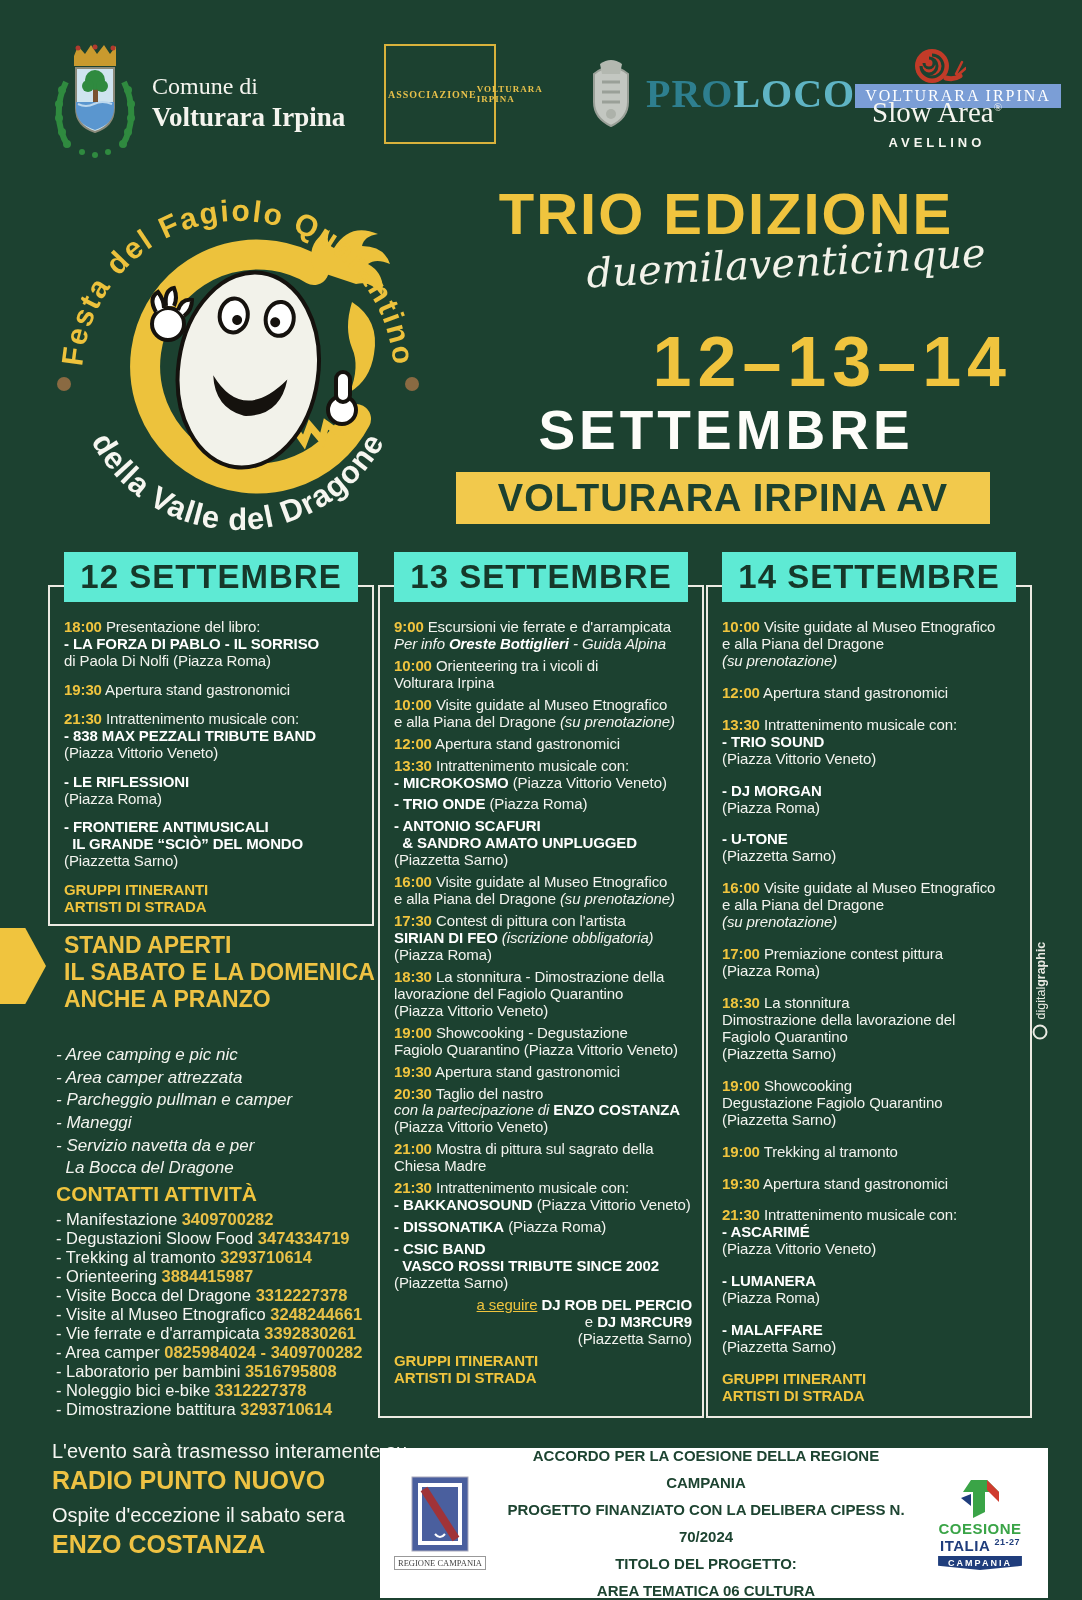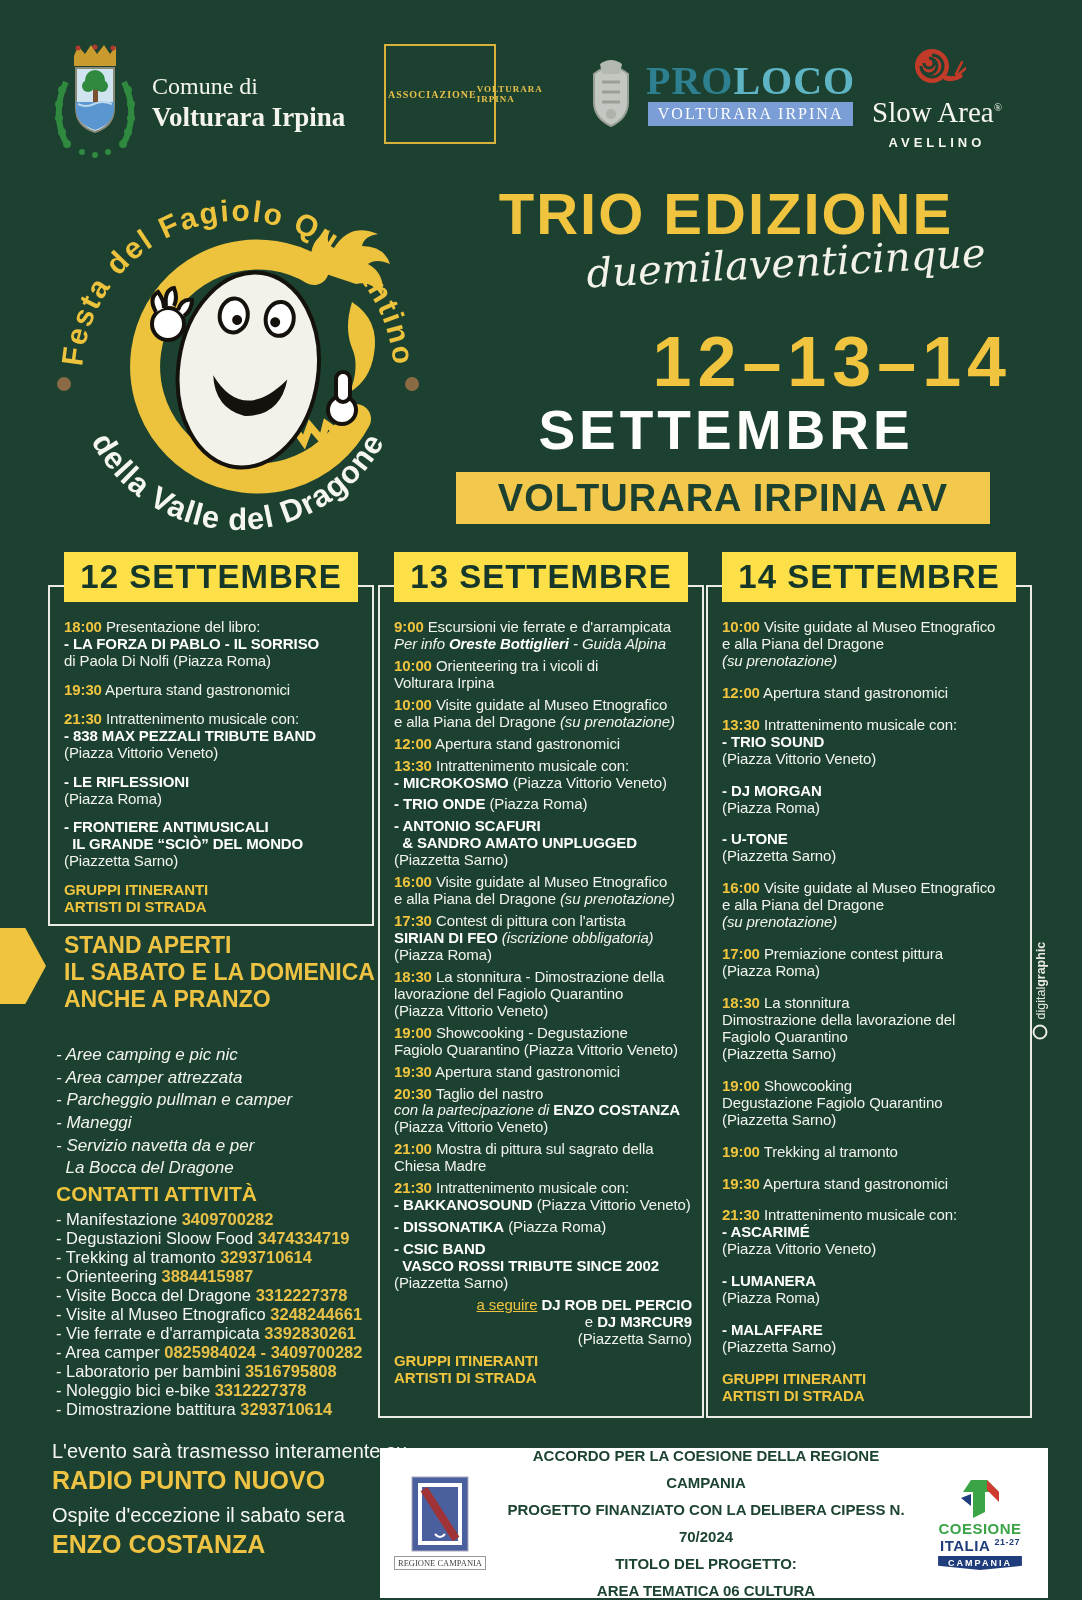--- a/index.html
+++ b/index.html
@@ -13,21 +13,21 @@
   .logo-comune{position:absolute;left:52px;top:42px;display:flex;align-items:center;gap:14px;}
   .comune-text{font-family:Liberation Serif, serif;color:#f4f4ee;line-height:1.25;}
   .comune-text .l1{font-size:24px;}
   .comune-text .l2{font-size:27px;font-weight:700;}
   .logo-assoc{position:absolute;left:384px;top:44px;width:112px;height:100px;
     border:2px solid #d8b23c;display:flex;align-items:center;justify-content:space-between;
     padding:3px 2px;box-sizing:border-box;}
   .assoc-top{font-size:10px;font-weight:700;color:#e7c04a;letter-spacing:1px;font-family:"Liberation Serif",serif;}
   .assoc-bottom{font-size:9px;font-weight:700;color:#e7c04a;letter-spacing:1px;font-family:"Liberation Serif",serif;}
   .logo-proloco{position:absolute;left:582px;top:56px;display:flex;align-items:center;gap:6px;}
-  .proloco-right{display:flex;flex-direction:column;align-items:center;}
+  .proloco-right{display:flex;flex-direction:row;align-items:center;}
   .proloco-name{font-family:"Liberation Serif","DejaVu Serif",serif;font-size:40px;line-height:.9;letter-spacing:1px;}
   .proloco-name .pro{color:#2e7f8f;font-weight:700;}
   .proloco-name .loco{color:#5fb4c4;font-weight:700;}
   .proloco-banner{margin-top:3px;background:#7b9ed6;color:#fff;font-size:16px;letter-spacing:2px;
     padding:3px 10px;font-family:"Liberation Serif",serif;}
   .logo-slowfood{position:absolute;left:862px;top:44px;width:150px;text-align:center;}
   .slowfood-name{font-family:"Liberation Serif","DejaVu Serif",serif;font-size:29px;color:#f6f6f0;margin-top:4px;}
   .slowfood-name sup{font-size:11px;}
   .slowfood-sub{font-size:13px;letter-spacing:4px;color:#f6f6f0;font-weight:700;margin-top:6px;}
   
@@ -45,21 +45,21 @@
   .loc-banner{position:absolute;left:456px;top:472px;width:534px;height:52px;background:#f2c94c;
     color:#1c4130;font-size:38px;font-weight:700;letter-spacing:1px;
     display:flex;align-items:center;justify-content:center;}
   
   .col{position:absolute;top:585px;width:326px;}
   .col-1{left:48px;}  .col-2{left:378px;}  .col-3{left:706px;}
   .col-box{position:relative;border:2px solid #eceae2;box-sizing:border-box;
     padding:32px 10px 10px 14px;}
   .col-1 .col-box{height:341px;}
   .col-2 .col-box,.col-3 .col-box{height:833px;}
-  .col-head{position:absolute;top:-35px;left:14px;right:14px;height:50px;background:#fde047;
+  .col-head{position:absolute;top:-35px;left:14px;right:14px;height:50px;background:#5eead4;
     color:#16382a;font-size:33px;font-weight:700;letter-spacing:1px;
     display:flex;align-items:center;justify-content:center;}
   .col-body{font-size:15px;line-height:1.13;letter-spacing:-0.1px;}
   .event{margin-bottom:12px;}
   .col-2 .event{margin-bottom:5px;}
   .col-3 .event{margin-bottom:15px;}
   .event .line{white-space:pre-wrap;}
   .event.align-r{text-align:right;}
   .seg-time{color:#f0c43e;font-weight:700;}
   .seg-n{color:#f2f3ee;}

